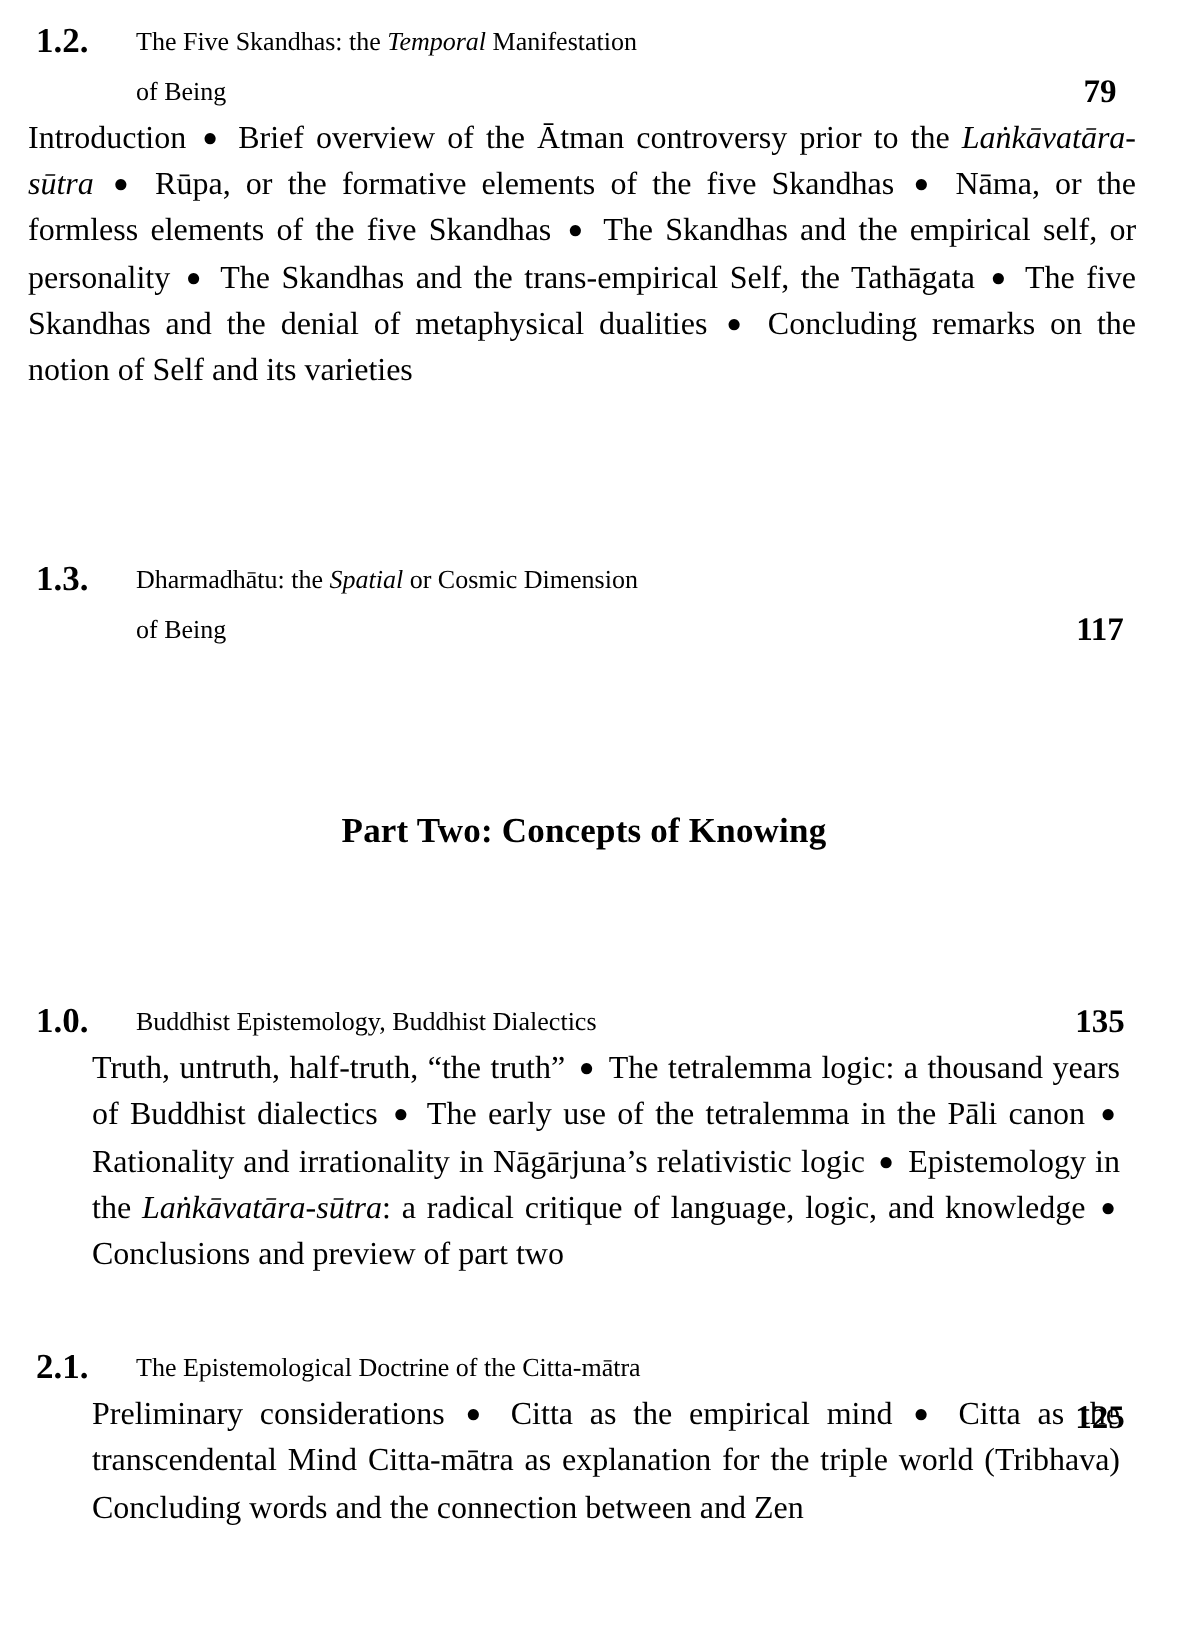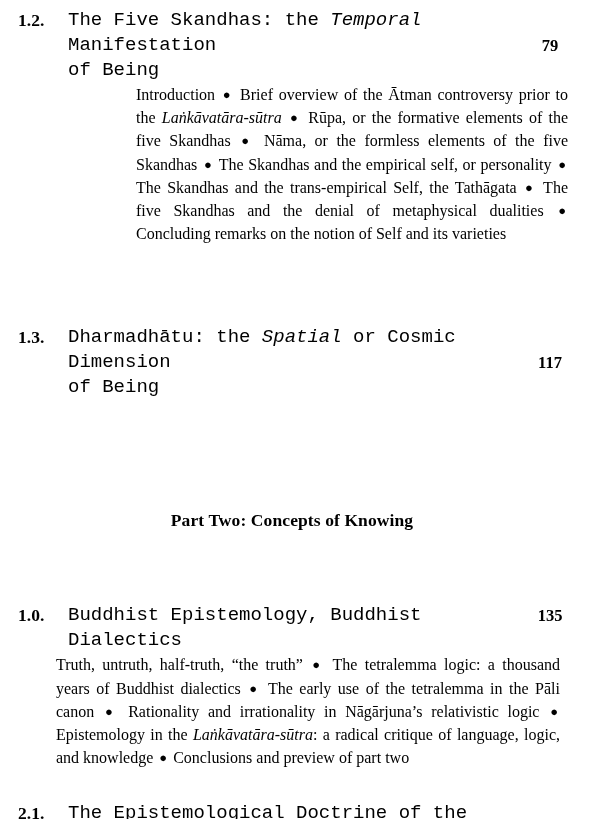--- a/index.html
+++ b/index.html
@@ -35,24 +35,23 @@
     flex: 0 0 auto;
     width: 54px;
     font-weight: bold;
     font-size: 17.5px;
     line-height: 25px;
     padding-left: 4px;
     box-sizing: border-box;
   }
   .title {
     flex: 1 1 auto;
-    font-size: 19px;
+    font-size: 13px;
     line-height: 25px;
     padding-right: 44px;
-    font-family: Liberation Mono, monospace;
   }
   .title em {
     font-style: italic;
   }
   .page-no {
     position: absolute;
     right: 0;
     font-weight: bold;
     font-size: 16.5px;
     line-height: 25px;
@@ -72,36 +71,34 @@
   .dot {
     font-size: 13px;
     line-height: 0;
     position: relative;
     top: -1px;
     padding: 0 2px;
   }
 
   
   .indent-deep .desc {
-    margin-left: 122px;
     padding-right: 2px;
   }
   .indent-mid .desc {
     margin-left: 54px;
   }
   .indent-mid2 .desc {
-    margin-left: 42px;
+    margin-left: 32px;
   }
 
   .part-heading {
     text-align: center;
     font-weight: bold;
     font-size: 17.5px;
     letter-spacing: 0.1px;
-    margin-top: 32px;
   }
   .sp-2 { height: 74px; }
   .sp-3 { height: 72px; }
   .sp-4 { height: 26px; }
 </style>
 </head>
 <body>
 
 <div class="page">
 

